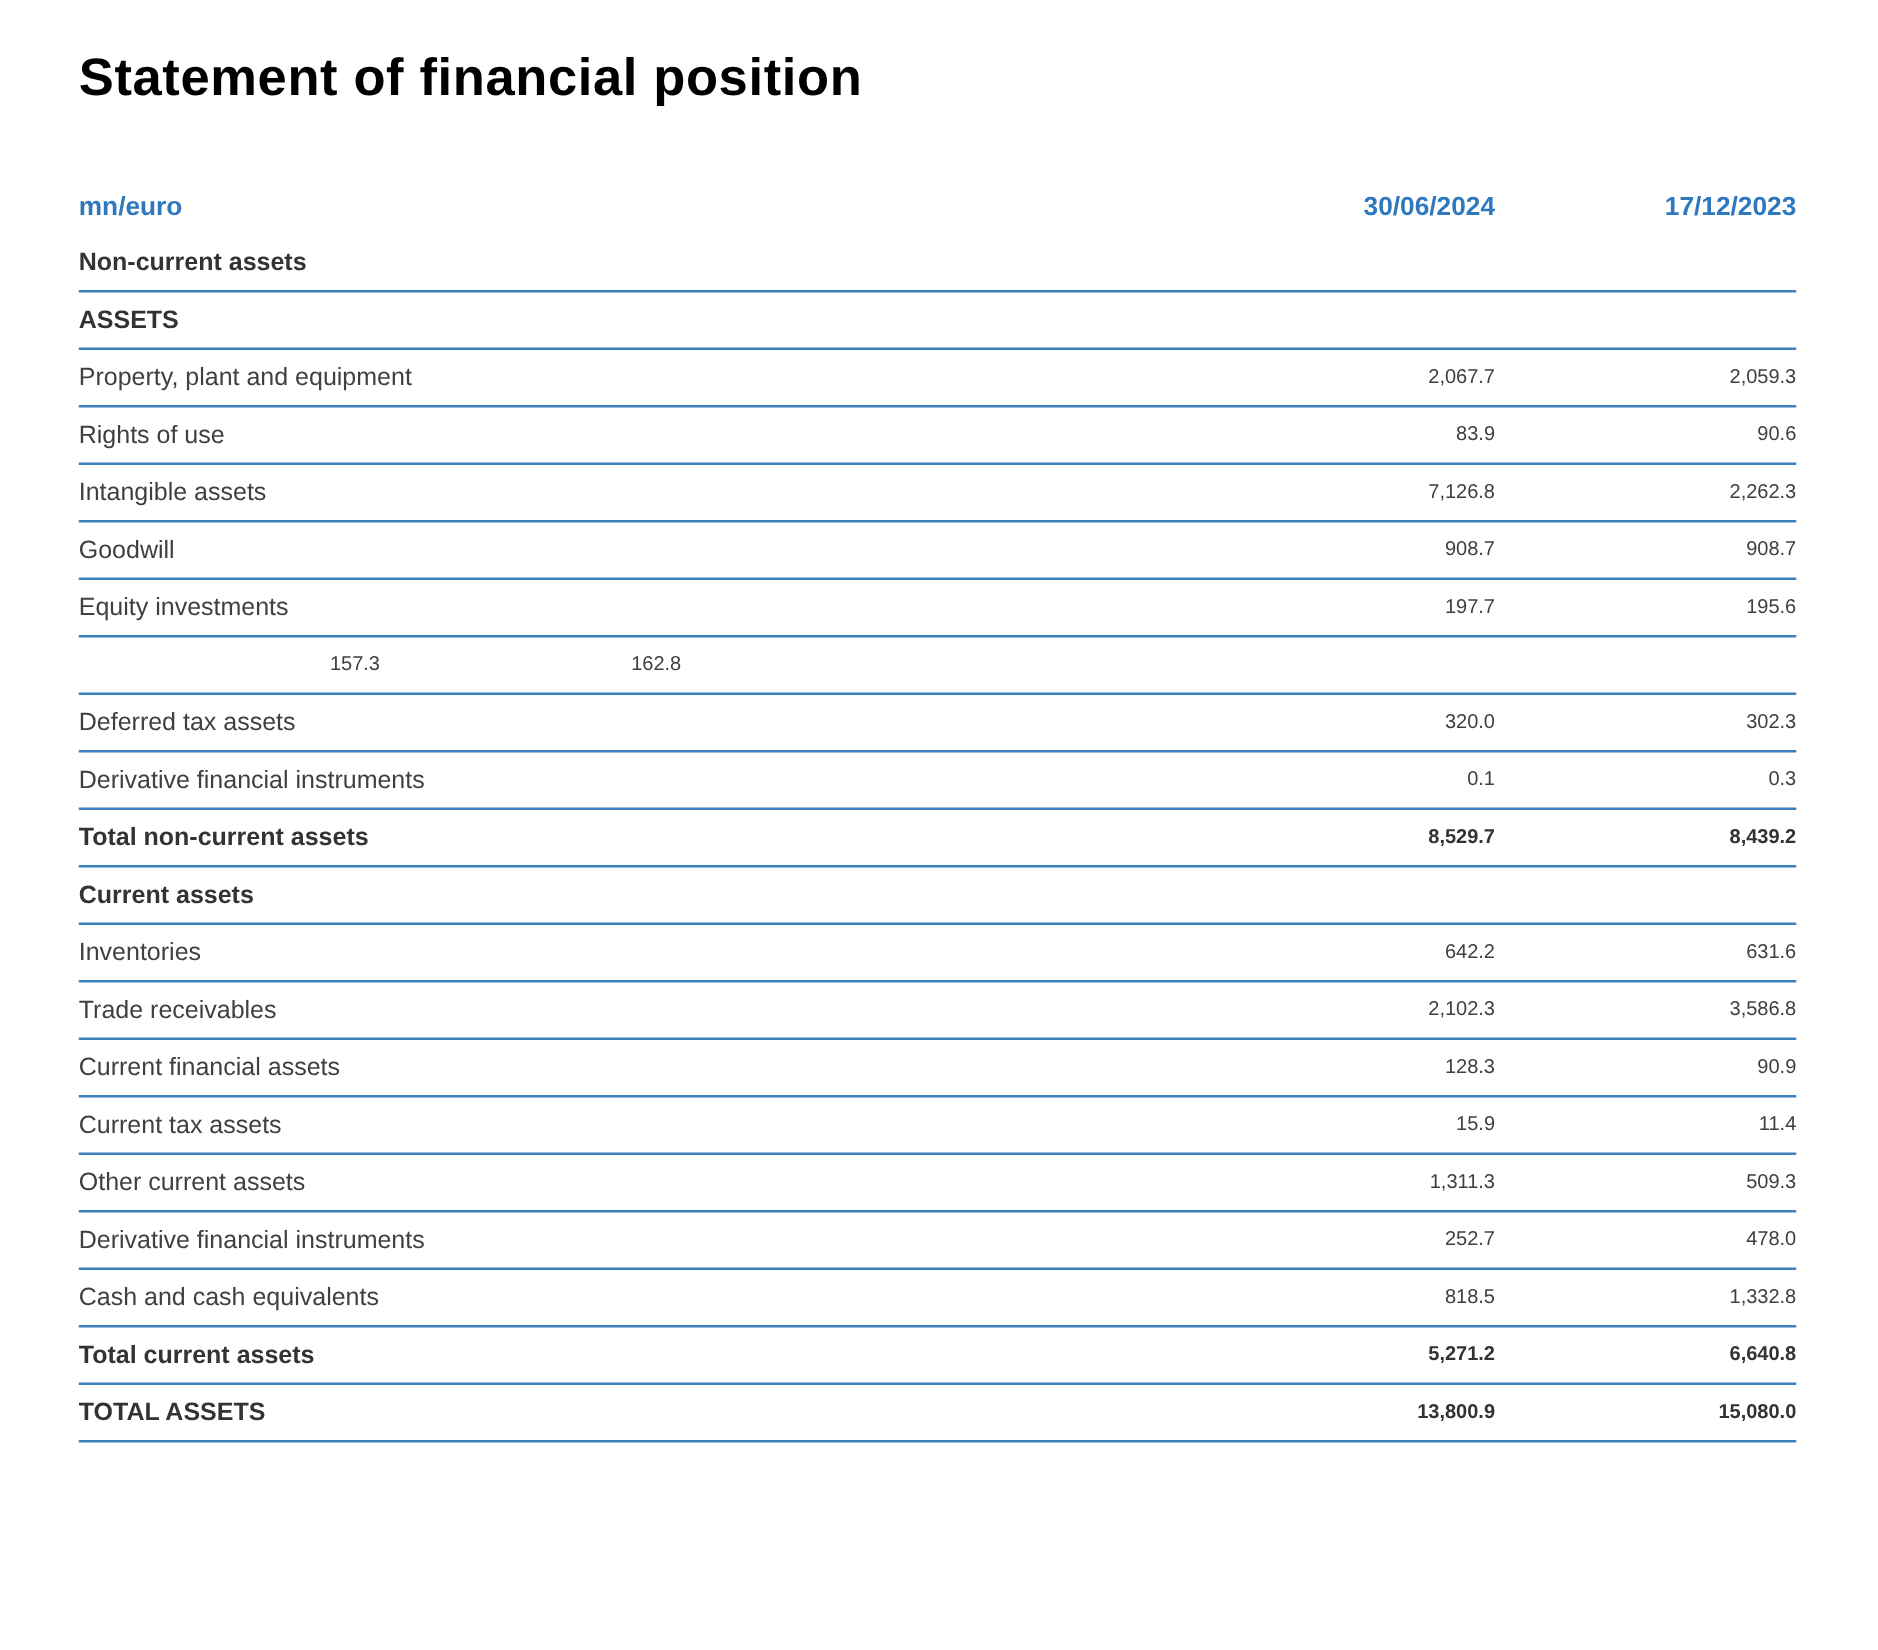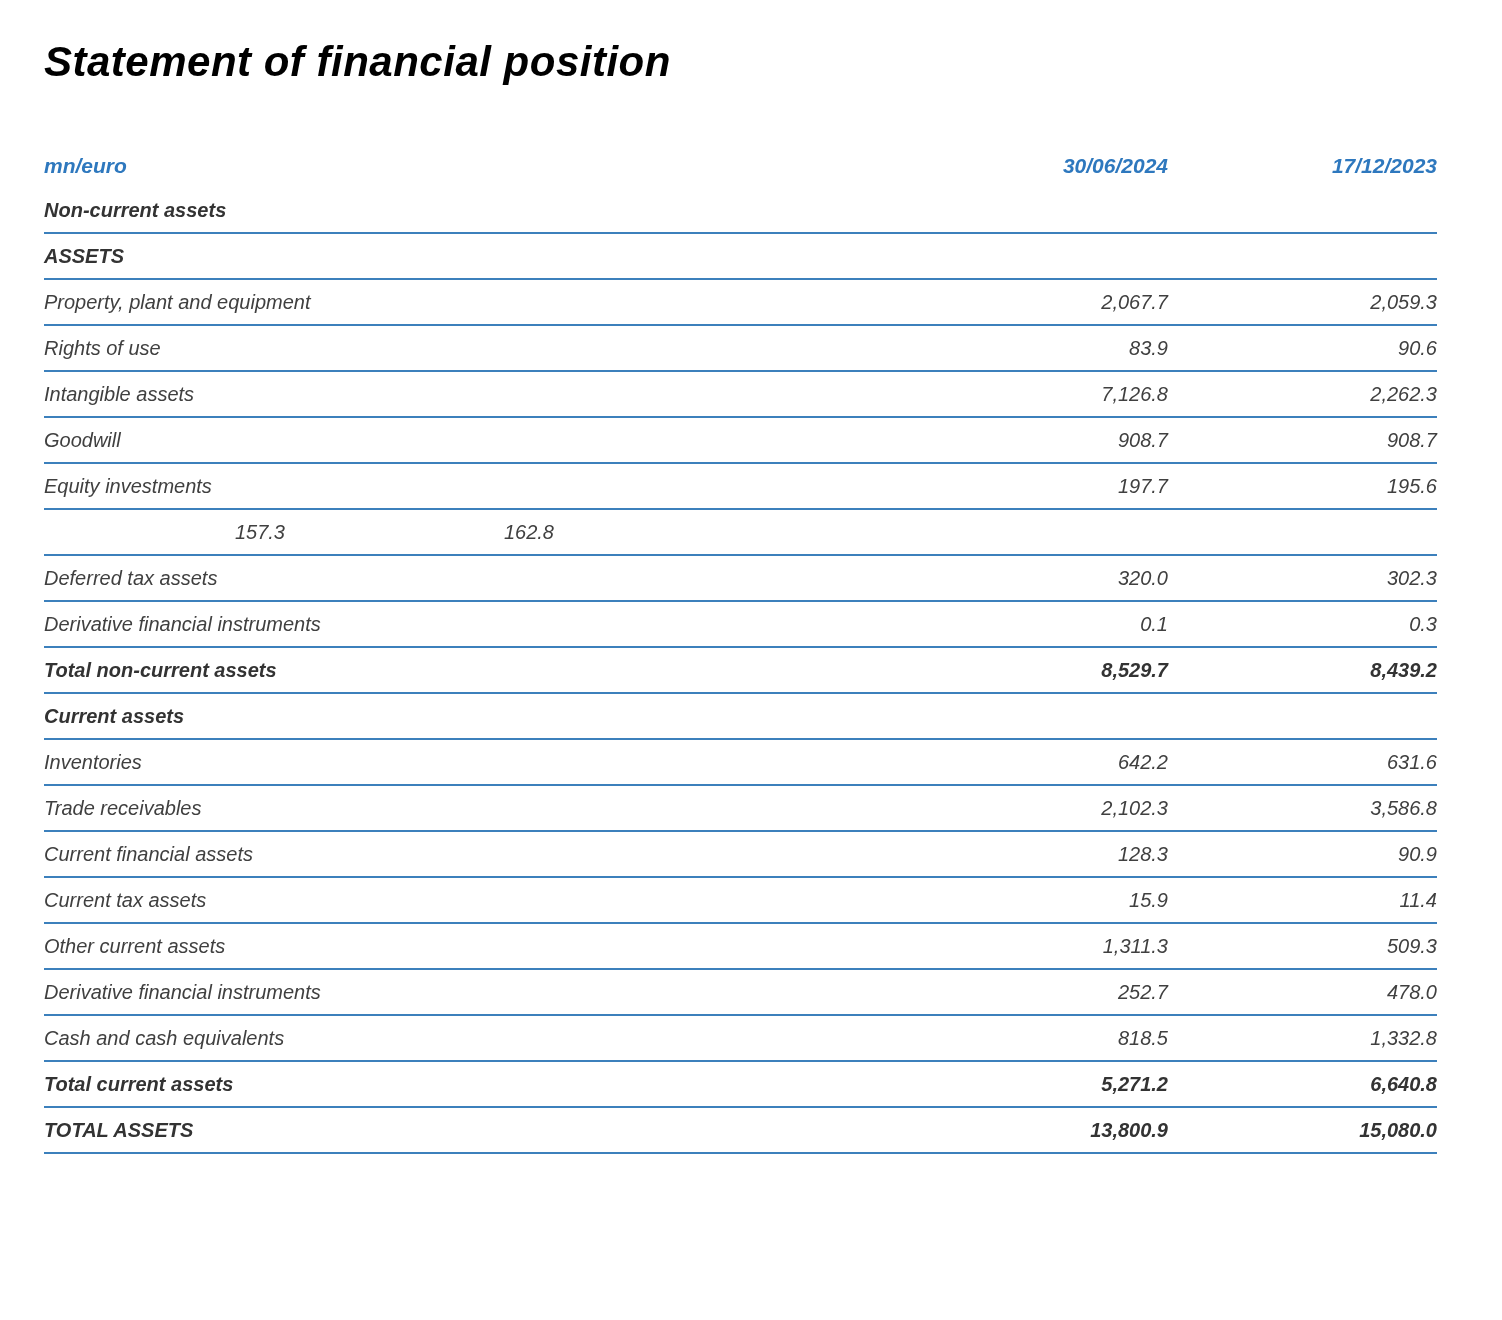--- a/index.html
+++ b/index.html
@@ -10,52 +10,50 @@
     --title:#000000;
   }
   *{box-sizing:border-box;}
   html,body{margin:0;padding:0;background:#ffffff;}
   body{
     width:1502px;height:1320px;
     font-family:"Liberation Sans", sans-serif;
     overflow:hidden;
   }
   .page{
-    padding:36px 65px 0 44px;
-    font-style:italic;
+    padding:36px 65px 0 63px;
   }
   h1.page-title{
     margin:0;
     font-size:42px;
     line-height:52px;
     font-weight:bold;
     color:var(--title);
     letter-spacing:0.5px;
   }
   .table{
     margin-top:56px;
     width:100%;
   }
   .row{
     display:flex;
     align-items:center;
     height:46px;
     border-bottom:2px solid var(--line);
-    gap:28px;
   }
   .row .label{
     flex:1;
     font-size:20px;
     color:var(--label);
     white-space:nowrap;
   }
   .row .val{
     width:241px;
     text-align:right;
-    font-size:20px;
+    font-size:16px;
     color:var(--label);
     white-space:nowrap;
   }
   .row.header-row{
     height:44px;
     border-bottom:none;
   }
   .row.header-row .label,
   .row.header-row .val{
     color:var(--accent-text);

